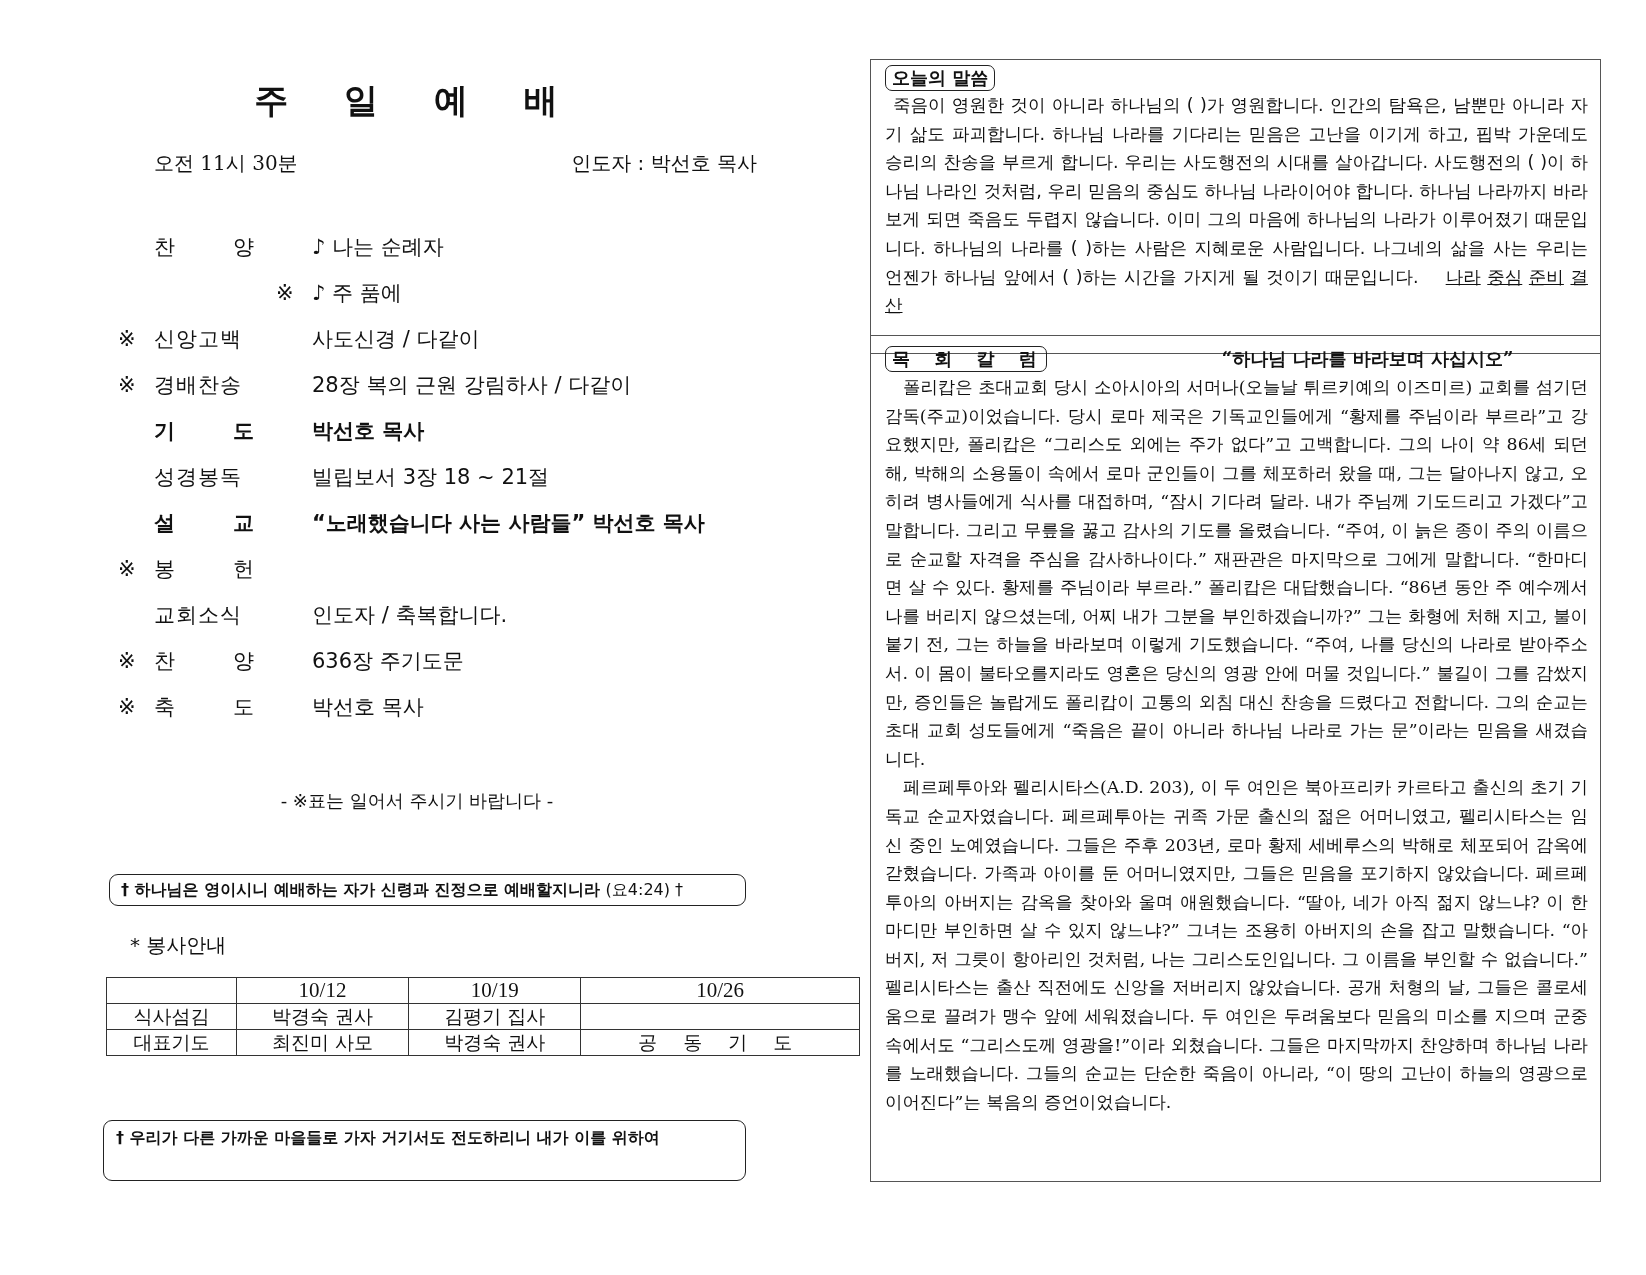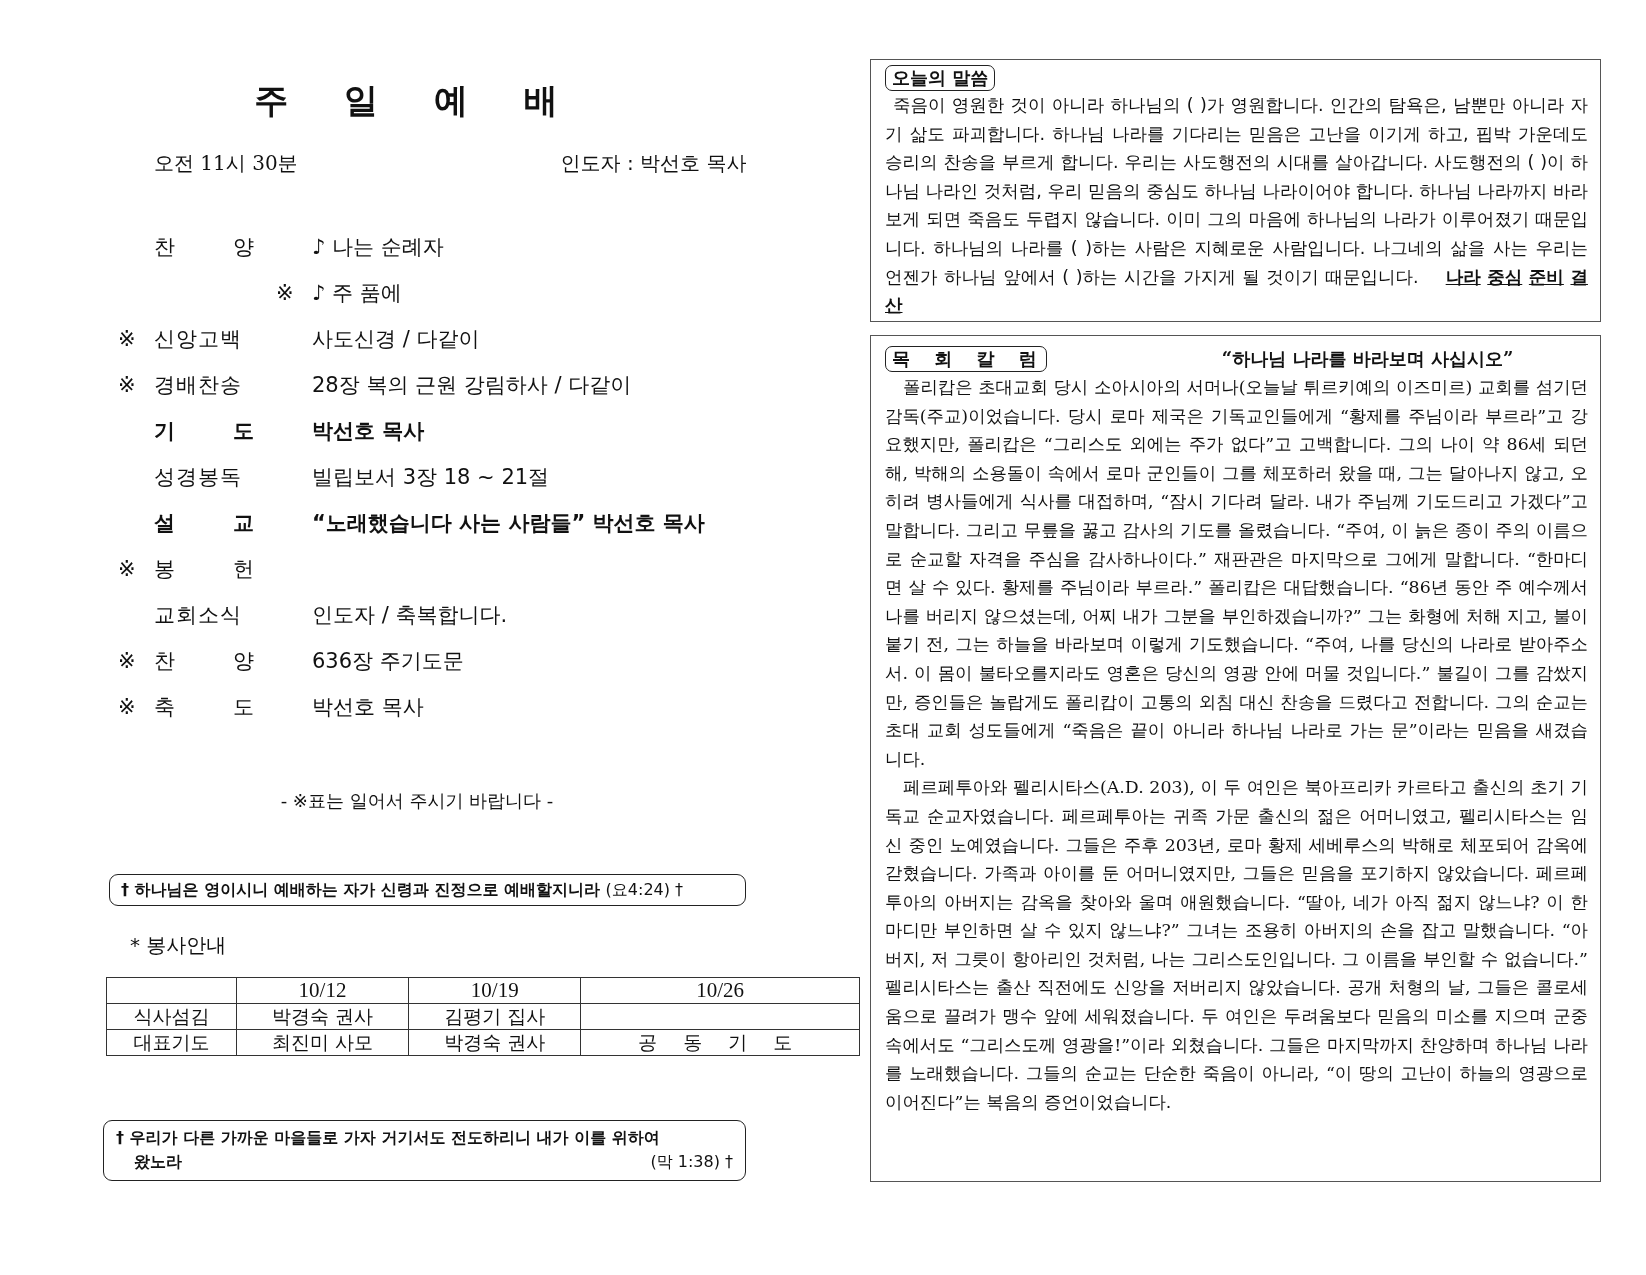--- a/index.html
+++ b/index.html
@@ -8,21 +8,21 @@
     font-family: "DejaVu Sans", "Liberation Sans", sans-serif; color: #111;
   }
   .abs { position: absolute; }
   
   .title {
     left: 0; width: 834px; top: 78px; text-align: center;
     font-family: "DejaVu Serif", "Liberation Serif", serif;
     font-size: 34px; font-weight: bold; letter-spacing: 22px;
   }
   .time { left: 154px; top: 150px; font-family: "DejaVu Serif", "Liberation Serif", serif; font-size: 20px; }
-  .leader { left: 550px; width: 207px; text-align: center; top: 150px; font-size: 20px; }
+  .leader { left: 550px; width: 207px; text-align: right; top: 150px; font-size: 20px; }
   .order { left: 118px; top: 232px; width: 660px; }
   .order-row { position: relative; height: 46px; font-size: 21px; line-height: 30px; }
   .order-row .mark { position: absolute; left: 0; width: 30px; }
   .order-row .label { position: absolute; left: 36px; width: 100px; display: flex; justify-content: space-between; }
   .order-row .label.tight { justify-content: flex-start; letter-spacing: 1px; }
   .order-row .submark { position: absolute; left: 158px; }
   .order-row .content { position: absolute; left: 194px; white-space: nowrap; }
   .order-row.bold .label, .order-row.bold .content { font-weight: bold; }
   .note { left: 0; width: 834px; top: 789px; text-align: center; font-size: 18px; }
   .verse-box {
@@ -37,32 +37,32 @@
     border-collapse: collapse; font-size: 19px;
     font-family: "DejaVu Serif", "Liberation Serif", serif;
   }
   table.service td { border: 1.5px solid #333; height: 25px; padding: 0; text-align: center; line-height: 25px; }
   table.service td.hdr { font-family: "Liberation Serif", "DejaVu Serif", serif; font-size: 21px; }
   table.service td.spaced { letter-spacing: 10px; }
   .verse2 { left: 103px; top: 1120px; width: 643px; height: 61px; line-height: 24px; padding: 5px 12px; }
   .verse2 .ref-line { display: flex; justify-content: space-between; padding-left: 18px; }
   
   .rbox { border: 1.5px solid #555; box-sizing: border-box; }
-  .rbox1 { left: 870px; top: 59px; width: 731px; height: 263px; padding: 5px 12px 0 14px; }
+  .rbox1 { left: 870px; top: 59px; width: 731px; height: 295px; padding: 5px 12px 0 14px; }
   .rbox2 { left: 870px; top: 335px; width: 731px; height: 847px; padding: 9px 12px 0 14px; }
   .pill {
     display: inline-block; border: 1.5px solid #222; border-radius: 7px;
     font-weight: bold; font-size: 18px; padding: 0 6px; line-height: 24px;
   }
   .pill.spaced { letter-spacing: 9px; padding-right: 0; }
   .rtext {
     font-size: 17.5px; line-height: 28.7px; text-align: justify; text-align-last: justify;
   }
   .rtext p { margin: 0; text-indent: 18px; text-align: justify; }
-  .ul { text-decoration: underline; font-weight: bold; }
+  .ul { text-decoration: underline; font-weight: normal; }
   .col-head { display: flex; align-items: center; height: 28px; }
   .col-title { margin-left: 175px; font-weight: bold; font-size: 18px; font-family: "DejaVu Serif", "Liberation Serif", serif; }
   .col-body { font-family: "DejaVu Serif", "Liberation Serif", serif; font-size: 17.4px; line-height: 28.6px; }
   .col-body p { margin: 0; text-indent: 18px; text-align: justify; }
 </style>
 </head>
 <body>
 
 <div class="abs title">주 일 예 배</div>
 <div class="abs time">오전 11시 30분</div>
@@ -189,24 +189,20 @@
     <td>대표기도</td>
     <td>최진미 사모</td>
     <td>박경숙 권사</td>
     <td class="spaced">공 동 기 도</td>
   </tr>
 </tbody>
   </table>
 
 <div class="abs verse-box verse2">
   <div>† 우리가 다른 가까운 마을들로 가자 거기서도 전도하리니 내가 이를 위하여</div>
-  <div class="ref-line">
-    <span>왔노라</span>
-    <span class="ref">(막 1:38) †</span>
-  </div>
 </div>
 
 <div class="abs rbox rbox1">
   <span class="pill">오늘의 말씀</span>
   <div class="rtext" style="font-size:17.5px; line-height:28.6px;">
     <p style="text-indent:8px;"><span>죽음이 영원한 것이 아니라 하나님의 (   )가 영원합니다. 인간의 탐욕은, 남뿐만 아니라 자기 삶도 파괴합니다. 하나님 나라를 기다리는 믿음은 고난을 이기게 하고, 핍박 가운데도 승리의 찬송을 부르게 합니다. 우리는 사도행전의 시대를 살아갑니다. 사도행전의 (   )이 하나님 나라인 것처럼, 우리 믿음의 중심도 하나님 나라이어야 합니다. 하나님 나라까지 바라보게 되면 죽음도 두렵지 않습니다. 이미 그의 마음에 하나님의 나라가 이루어졌기 때문입니다. 하나님의 나라를 (   )하는 사람은 지혜로운 사람입니다. 나그네의 삶을 사는 우리는 언젠가 하나님 앞에서 (   )하는 시간을 가지게 될 것이기 때문입니다.</span>
       <span style="display:inline-block; width:14px;"></span>
       <span class="ul">나라</span>
       <span class="ul">중심</span>
       <span class="ul">준비</span>

